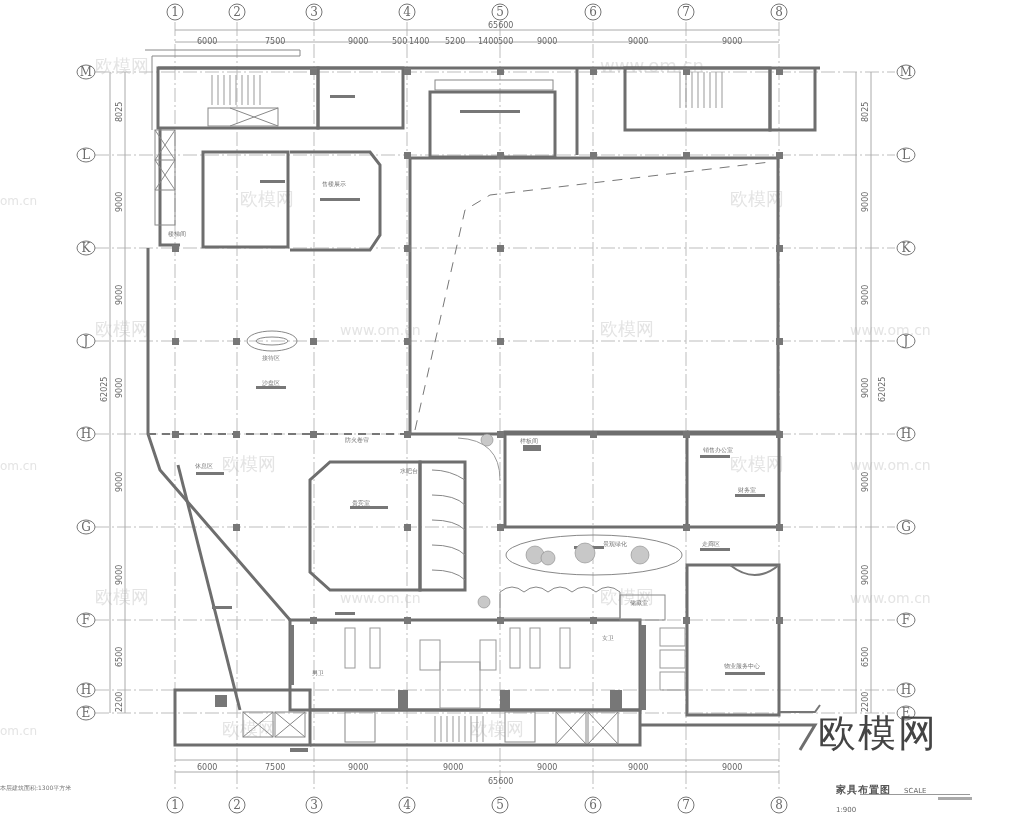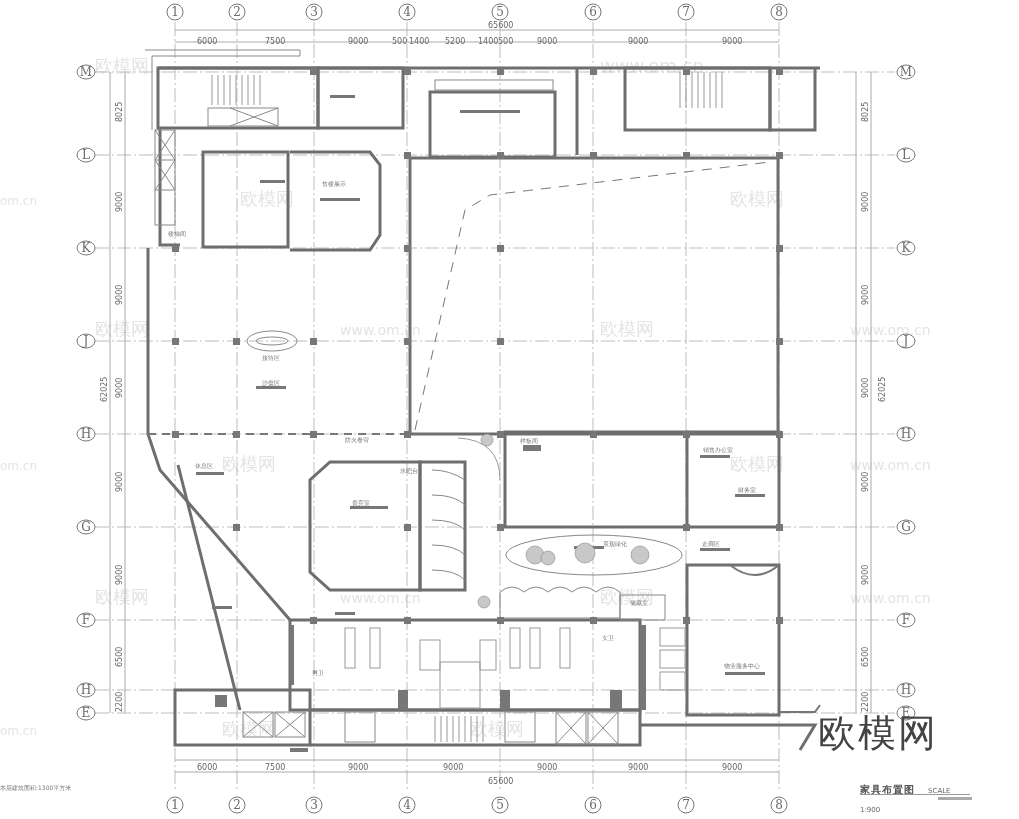--- a/index.html
+++ b/index.html
@@ -2,21 +2,21 @@
 <html><head>
 <meta charset="utf-8">
 <style>
   html,body{margin:0;padding:0;background:#ffffff;}
   body{width:1019px;height:819px;position:relative;overflow:hidden;font-family:"DejaVu Sans",sans-serif;}
   svg{position:absolute;left:0;top:0;}
   .axis-txt{font-family:"DejaVu Serif",serif;font-size:12px;fill:#6a6a6a;}
   .dim-txt{font-family:"DejaVu Sans",sans-serif;font-size:8px;fill:#666;}
   .room-txt{font-family:"DejaVu Sans",sans-serif;font-size:6px;fill:#777;}
   .wm{font-family:"DejaVu Sans",sans-serif;fill:#e4e4e4;}
-  .title-block{position:absolute;left:860px;top:778px;width:100px;}
+  .title-block{position:absolute;left:836px;top:778px;width:100px;}
   .title-main{font-size:10px;color:#555;font-weight:bold;letter-spacing:1px;}
   .title-scale{font-size:7px;color:#666;margin-left:8px;}
   .title-line{position:absolute;left:860px;top:794px;width:110px;height:1px;background:#999;}
   .title-bar{position:absolute;left:938px;top:797px;width:34px;height:3px;background:#aaa;}
   .brand{position:absolute;left:818px;top:708px;font-size:38px;color:#444;letter-spacing:2px;font-family:"DejaVu Sans",sans-serif;}
   .note{position:absolute;left:0;top:784px;font-size:6px;color:#777;}
 </style>
 </head>
 <body>
 

